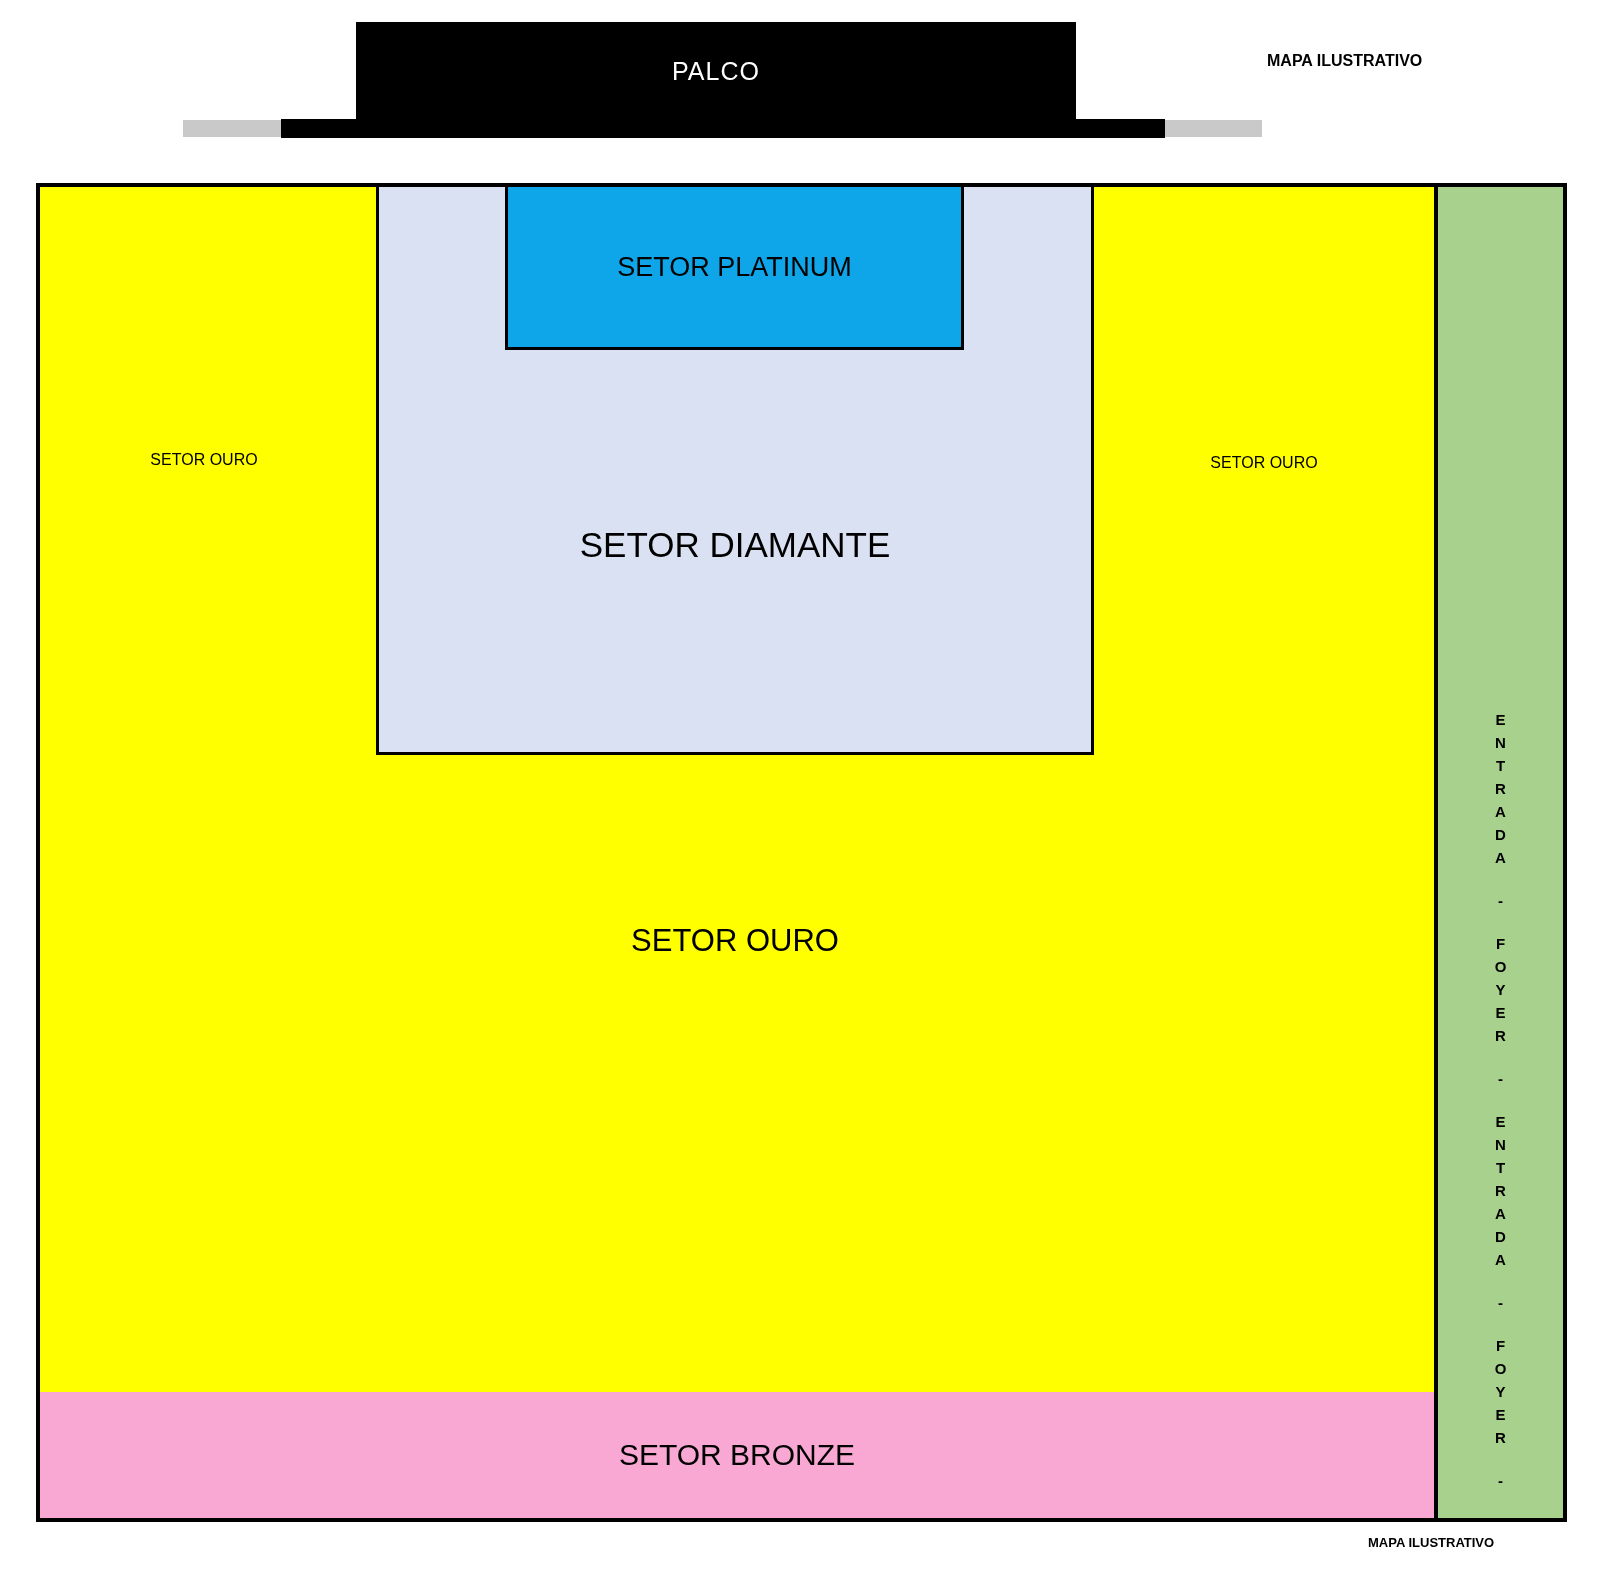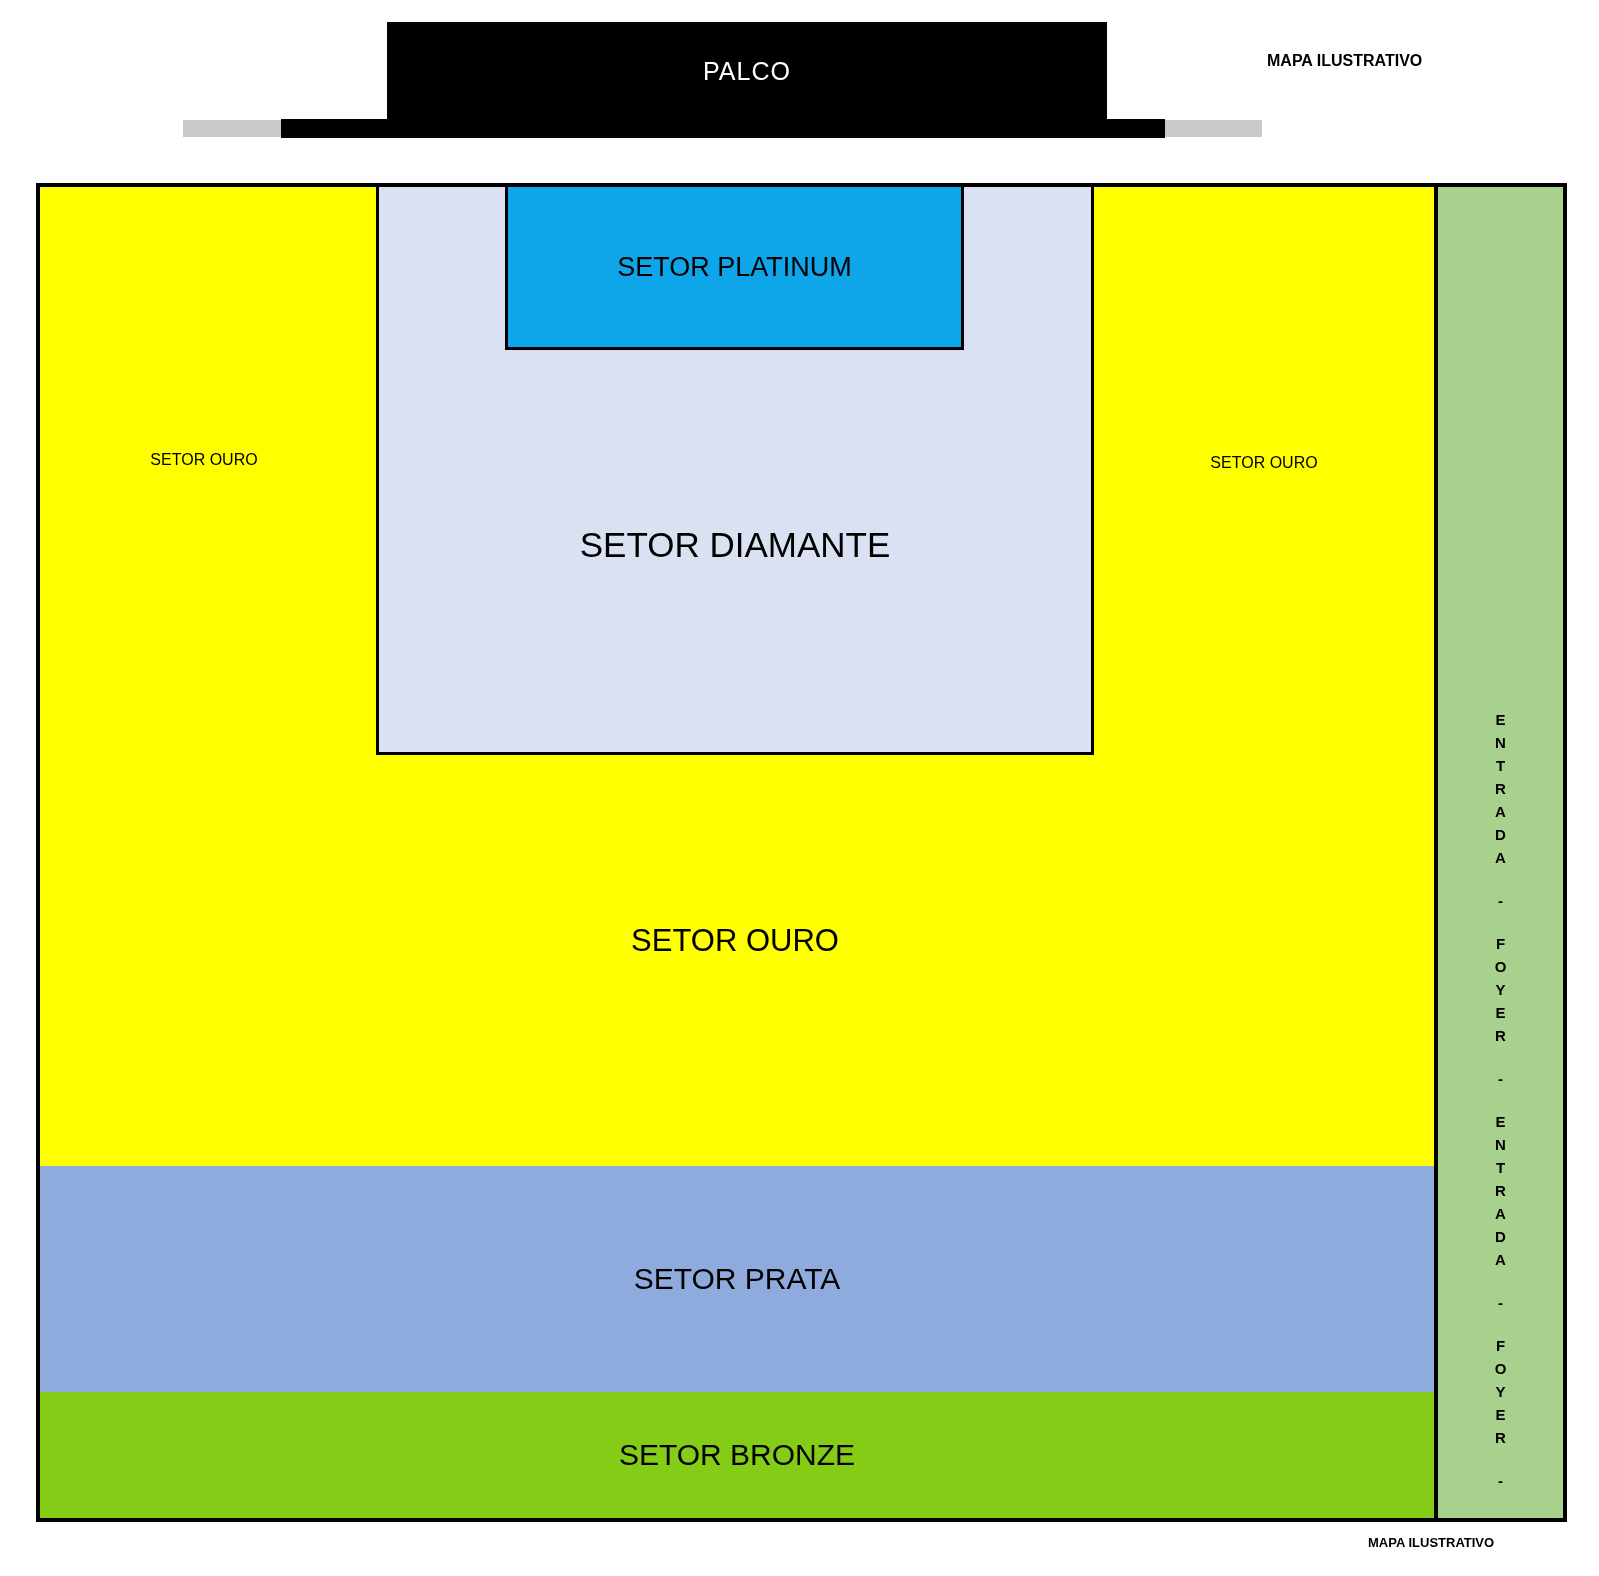--- a/index.html
+++ b/index.html
@@ -7,21 +7,21 @@
     width: 1599px; height: 1576px;
     background: #ffffff;
     position: relative;
     font-family: "Liberation Sans", sans-serif;
     color: #000;
     overflow: hidden;
   }
 
   
   .stage-box {
-    position: absolute; left: 387px; top: 22px;
+    position: absolute; left: 356px; top: 22px;
     width: 720px; height: 98px;
     background: #000;
     display: flex; align-items: center; justify-content: center;
     color: #fff; font-size: 25px; letter-spacing: 1px;
   }
   .stage-apron-gray {
     position: absolute; left: 183px; top: 120px;
     width: 1079px; height: 17px;
     background: #c9c9c9;
   }
@@ -125,25 +125,22 @@
 
     <div class="platinum" style="background-color: #0ea5e9;">
       <span>SETOR PLATINUM</span>
     </div>
 
     <div class="lbl lbl-diamante">SETOR DIAMANTE</div>
     <div class="lbl lbl-ouro-left">SETOR OURO</div>
     <div class="lbl lbl-ouro-right">SETOR OURO</div>
     <div class="lbl lbl-ouro-main">SETOR OURO</div>
 
-    <div class="prata-band" style="background-color: rgb(143, 170, 220);">
-      <span>SETOR PRATA</span>
-    </div>
 
-    <div class="bronze-band" style="background-color: #84cc16;">
+    <div class="bronze-band" style="background-color: #f9a8d4;">
       <span>SETOR BRONZE</span>
     </div>
   </div>
 
   <div class="entr" style="background-color: rgb(169, 209, 142);">
       <div class="vglyph">E</div>
       <div class="vglyph">N</div>
       <div class="vglyph">T</div>
       <div class="vglyph">R</div>
       <div class="vglyph">A</div>

